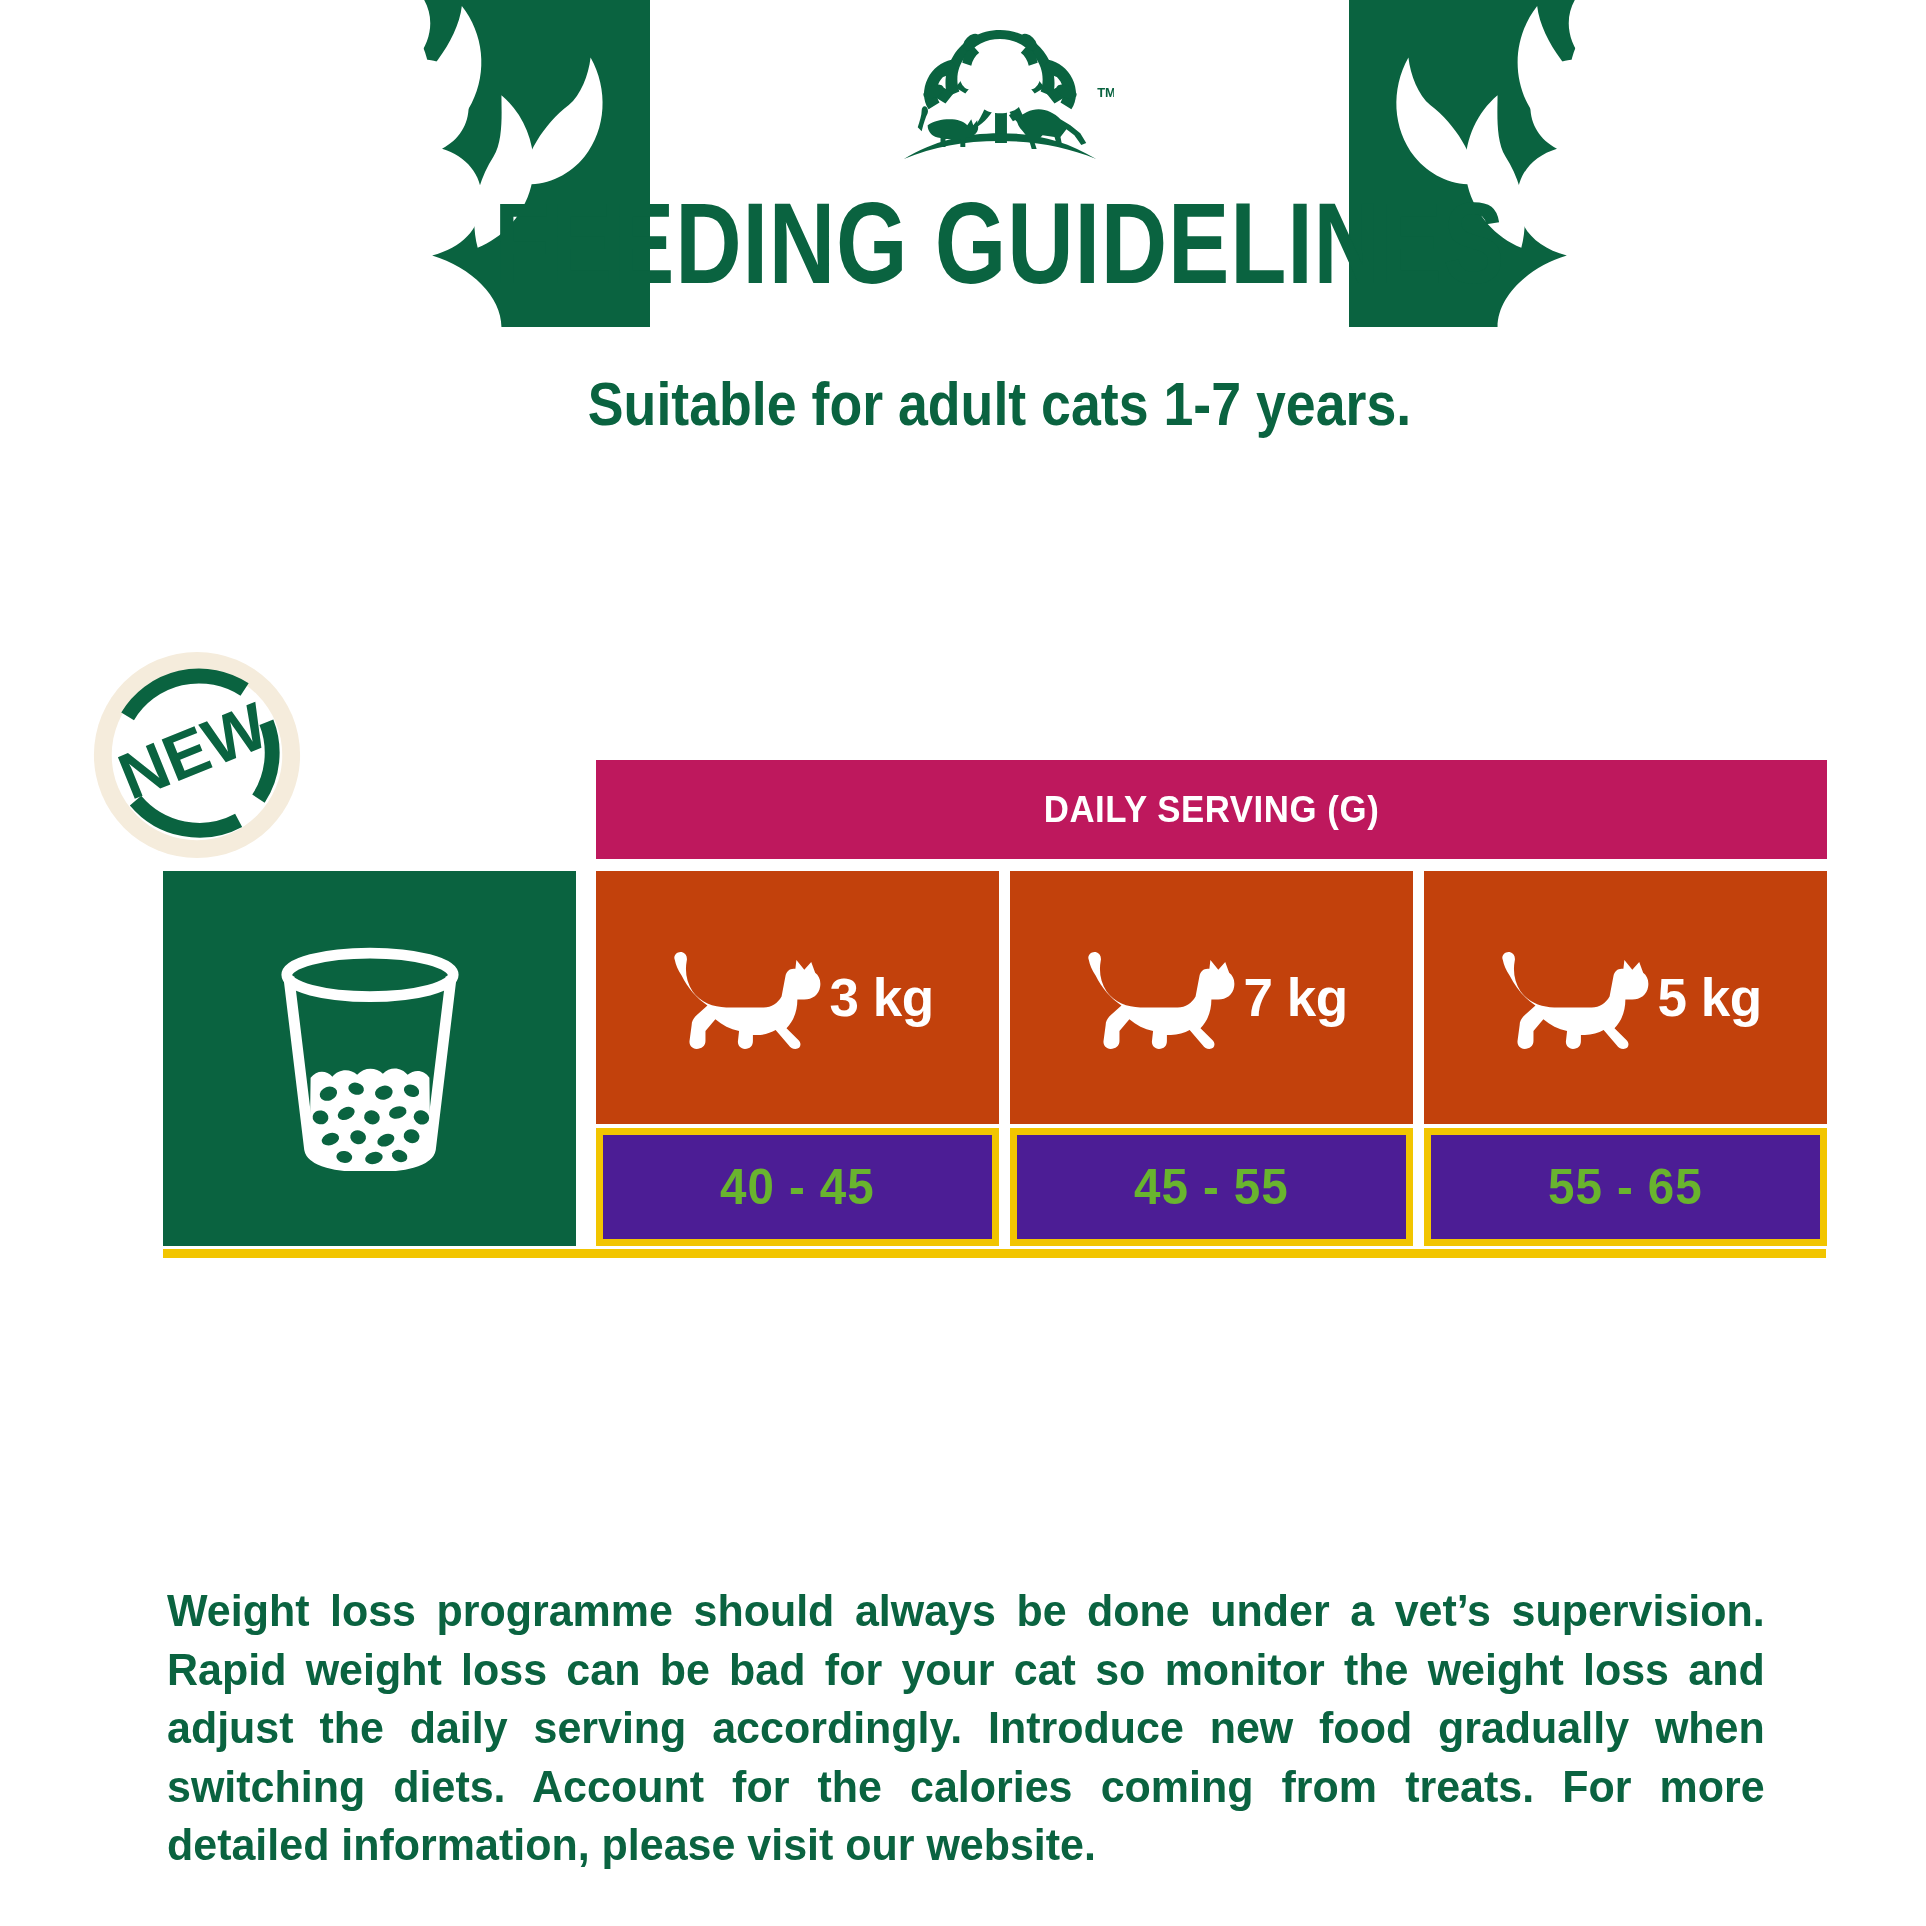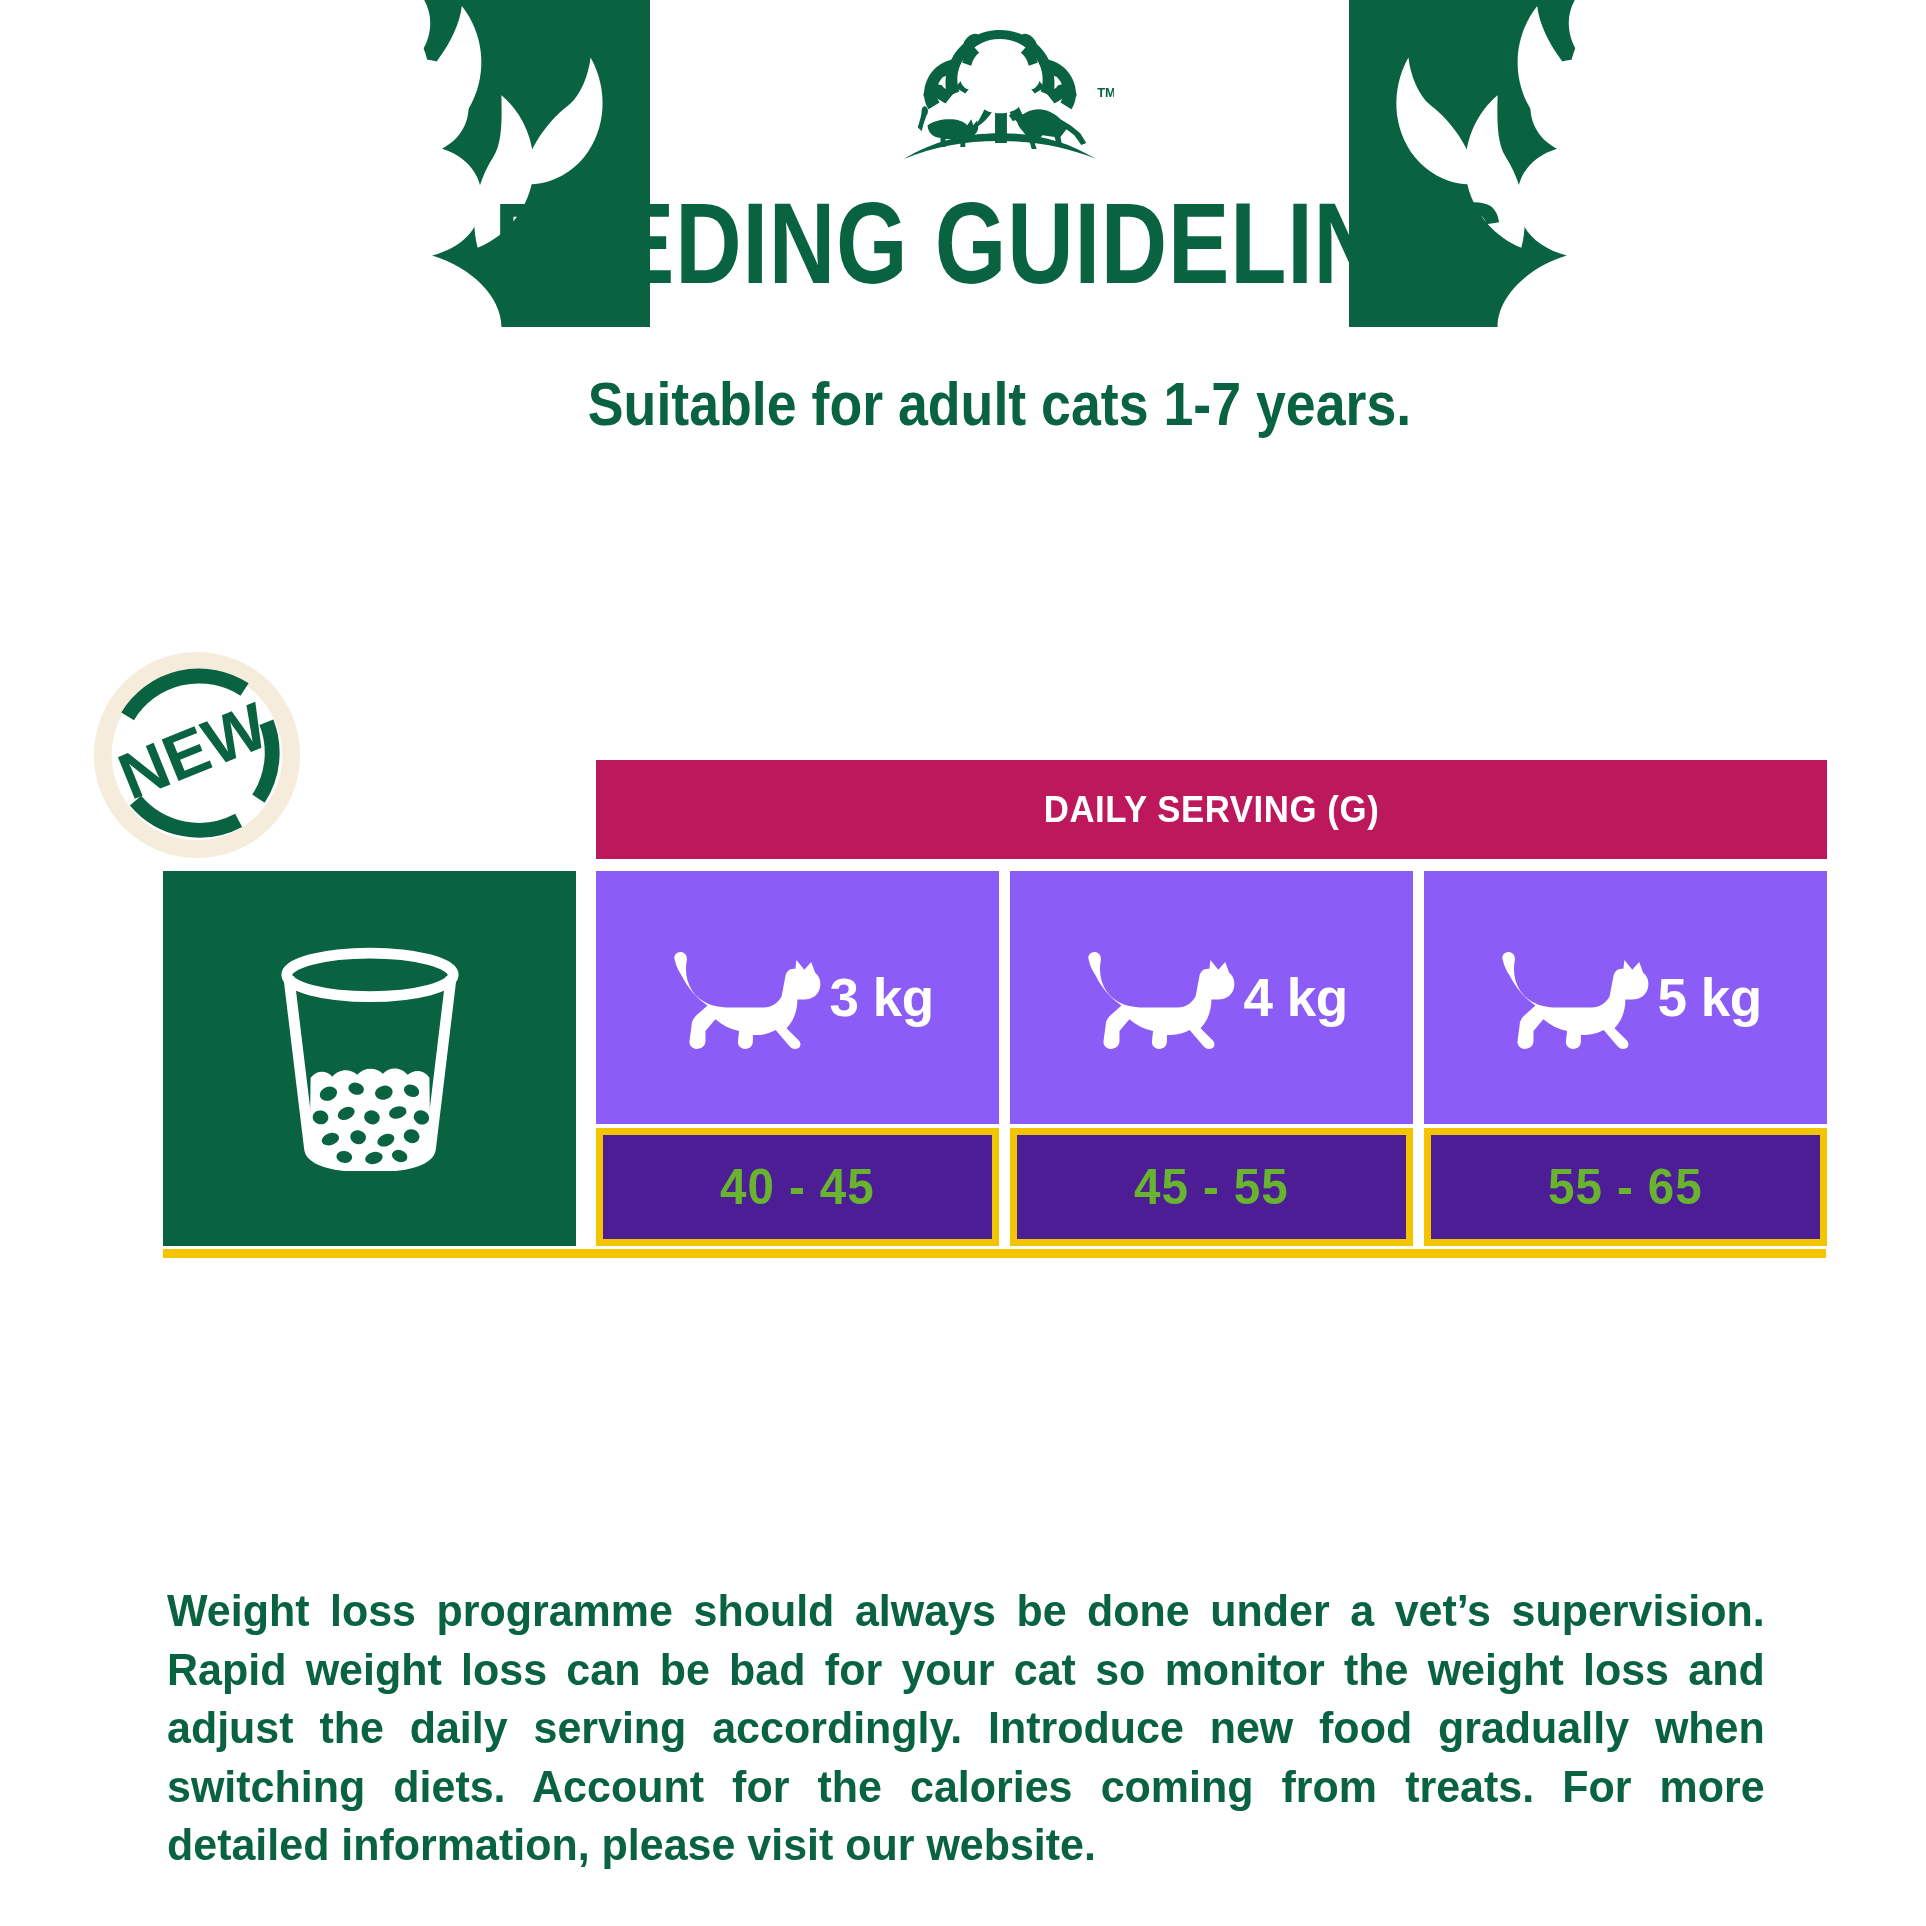--- a/index.html
+++ b/index.html
@@ -142,21 +142,21 @@
     position: absolute;
     left: 0;
     top: 111px;
     width: 1231px;
     height: 253px;
     display: flex;
     gap: 11px;
   }
   .weight-cell {
     flex: 1;
-    background: #8b5cf6;
+    background: #c2410c;
     display: flex;
     align-items: center;
     justify-content: center;
   }
   .cat-icon { width: 168px; height: 111px; flex: none; }
   .weight-label {
     color: #ffffff;
     font-weight: 700;
     font-size: 53px;
     letter-spacing: -0.5px;
@@ -364,21 +364,21 @@
         <div class="weight-cell">
           <svg class="cat-icon" viewBox="0 0 170 112" aria-hidden="true">
             <path fill="#ffffff" d="M14 18 C12 14 16 9 21 10 C25 11 27 15 26 19 C24 30 26 41 32 50 C40 61 53 66 66 66 L104 66 C112 66 118 62 122 55 L126 34 C127 29 131 26 136 27 L137 18 L145 28 L152 20 L156 31 C160 34 162 39 161 45 C160 53 153 58 145 58 L138 58 C138 70 134 80 127 87 L139 99 C143 103 141 108 136 108 C133 108 131 107 129 104 L116 89 C111 92 104 94 97 94 L93 94 L93 100 C93 105 90 108 85 108 C80 108 77 104 78 99 L79 90 C70 88 62 84 55 78 L45 90 L45 100 C45 105 41 108 36 108 C31 108 28 104 29 99 L31 84 C31 80 33 77 36 74 L47 64 C36 57 27 46 21 34 C17 28 15 23 14 18 Z"></path>
           </svg>
           <span class="weight-label">3 kg</span>
         </div>
         <div class="weight-cell">
           <svg class="cat-icon" viewBox="0 0 170 112" aria-hidden="true">
             <path fill="#ffffff" d="M14 18 C12 14 16 9 21 10 C25 11 27 15 26 19 C24 30 26 41 32 50 C40 61 53 66 66 66 L104 66 C112 66 118 62 122 55 L126 34 C127 29 131 26 136 27 L137 18 L145 28 L152 20 L156 31 C160 34 162 39 161 45 C160 53 153 58 145 58 L138 58 C138 70 134 80 127 87 L139 99 C143 103 141 108 136 108 C133 108 131 107 129 104 L116 89 C111 92 104 94 97 94 L93 94 L93 100 C93 105 90 108 85 108 C80 108 77 104 78 99 L79 90 C70 88 62 84 55 78 L45 90 L45 100 C45 105 41 108 36 108 C31 108 28 104 29 99 L31 84 C31 80 33 77 36 74 L47 64 C36 57 27 46 21 34 C17 28 15 23 14 18 Z"></path>
           </svg>
-          <span class="weight-label">4 kg</span>
+          <span class="weight-label">7 kg</span>
         </div>
         <div class="weight-cell">
           <svg class="cat-icon" viewBox="0 0 170 112" aria-hidden="true">
             <path fill="#ffffff" d="M14 18 C12 14 16 9 21 10 C25 11 27 15 26 19 C24 30 26 41 32 50 C40 61 53 66 66 66 L104 66 C112 66 118 62 122 55 L126 34 C127 29 131 26 136 27 L137 18 L145 28 L152 20 L156 31 C160 34 162 39 161 45 C160 53 153 58 145 58 L138 58 C138 70 134 80 127 87 L139 99 C143 103 141 108 136 108 C133 108 131 107 129 104 L116 89 C111 92 104 94 97 94 L93 94 L93 100 C93 105 90 108 85 108 C80 108 77 104 78 99 L79 90 C70 88 62 84 55 78 L45 90 L45 100 C45 105 41 108 36 108 C31 108 28 104 29 99 L31 84 C31 80 33 77 36 74 L47 64 C36 57 27 46 21 34 C17 28 15 23 14 18 Z"></path>
           </svg>
           <span class="weight-label">5 kg</span>
         </div>
       </div>
 
       <div class="value-row">

